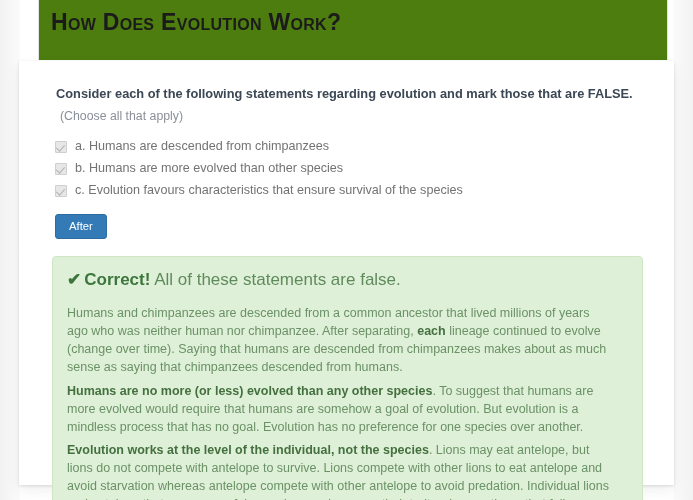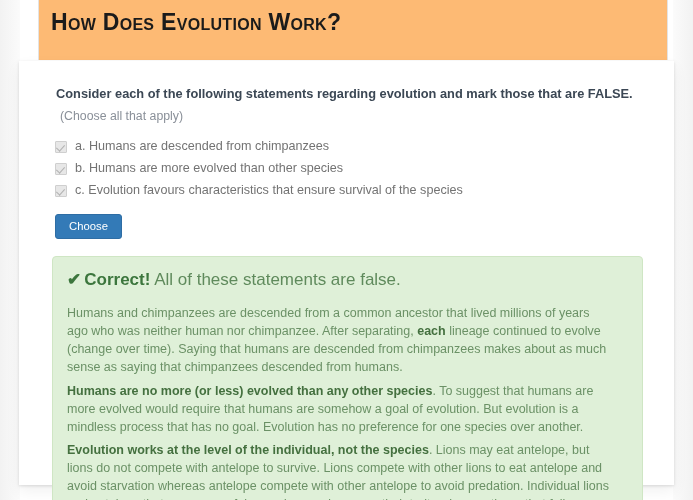--- a/index.html
+++ b/index.html
@@ -34,21 +34,21 @@
   .gutter.left  { left: 0; }
   .gutter.right { right: 0; background: linear-gradient(to left, #f2f2f2, #fbfbfb); }
 
   
   #header {
     position: absolute;
     left: 38px;
     top: 0;
     width: 630px;
     height: 60px;
-    background: #fdba74;
+    background: #4d7c0f;
     border-left: 1px solid #e3e3e3;
     border-right: 1px solid #e3e3e3;
     box-sizing: border-box;
   }
   #page-title {
     position: absolute;
     left: 12px;
     top: 9px;
     margin: 0;
     font-family: "Liberation Sans", sans-serif;
@@ -205,21 +205,21 @@
         <li class="statement">
           <span class="checkbox"></span>
           <span class="statement-label">b. Humans are more evolved than other species</span>
         </li>
         <li class="statement">
           <span class="checkbox"></span>
           <span class="statement-label">c. Evolution favours characteristics that ensure survival of the species</span>
         </li>
       </ul>
 
-      <button id="check-button" type="button">Choose</button>
+      <button id="check-button" type="button">After</button>
 
       <div id="feedback">
 
         <div id="feedback-head">
           <span class="tick">✔</span><span class="head-strong">Correct!</span>
           <span>All of these statements are false.</span>
         </div>
 
         <p class="feedback-para">
           <span>Humans and chimpanzees are descended from a common ancestor that lived millions of years ago who was neither human nor chimpanzee. After separating, </span><b>each</b><span> lineage continued to evolve (change over time). Saying that humans are descended from chimpanzees makes about as much sense as saying that chimpanzees descended from humans.</span>

